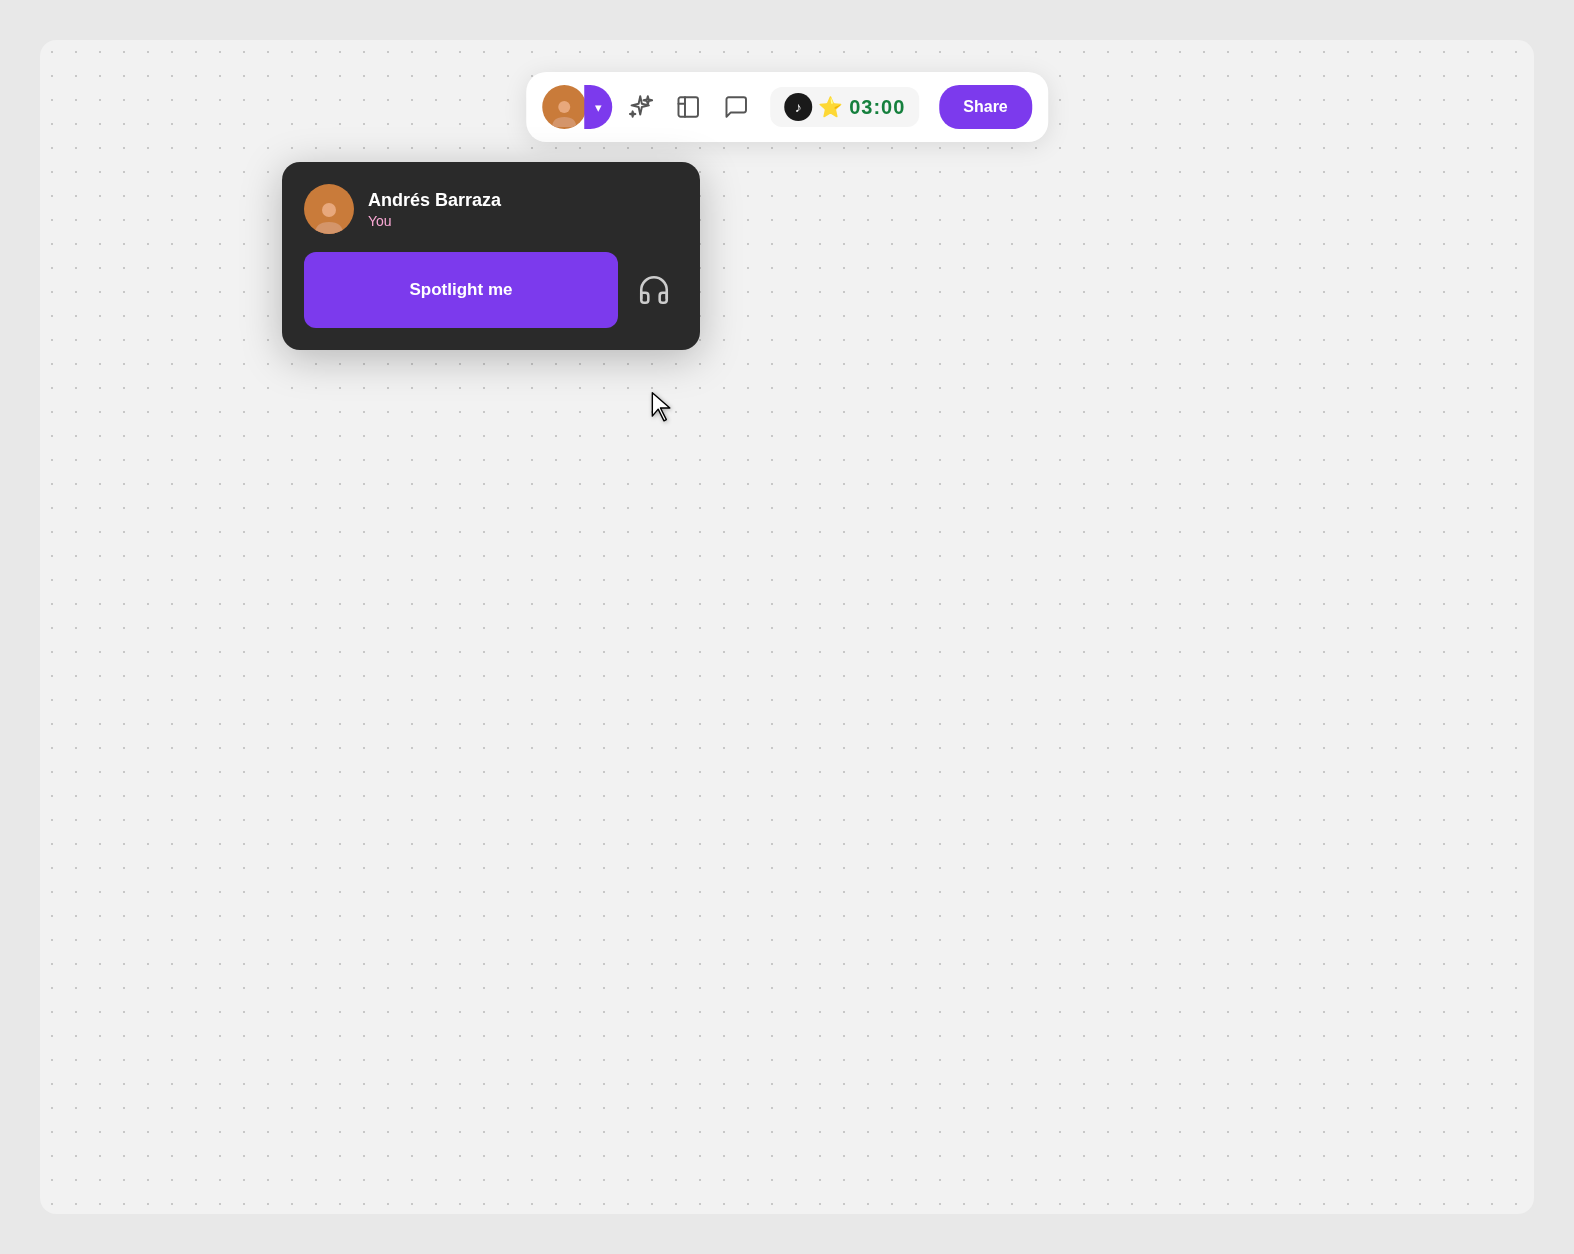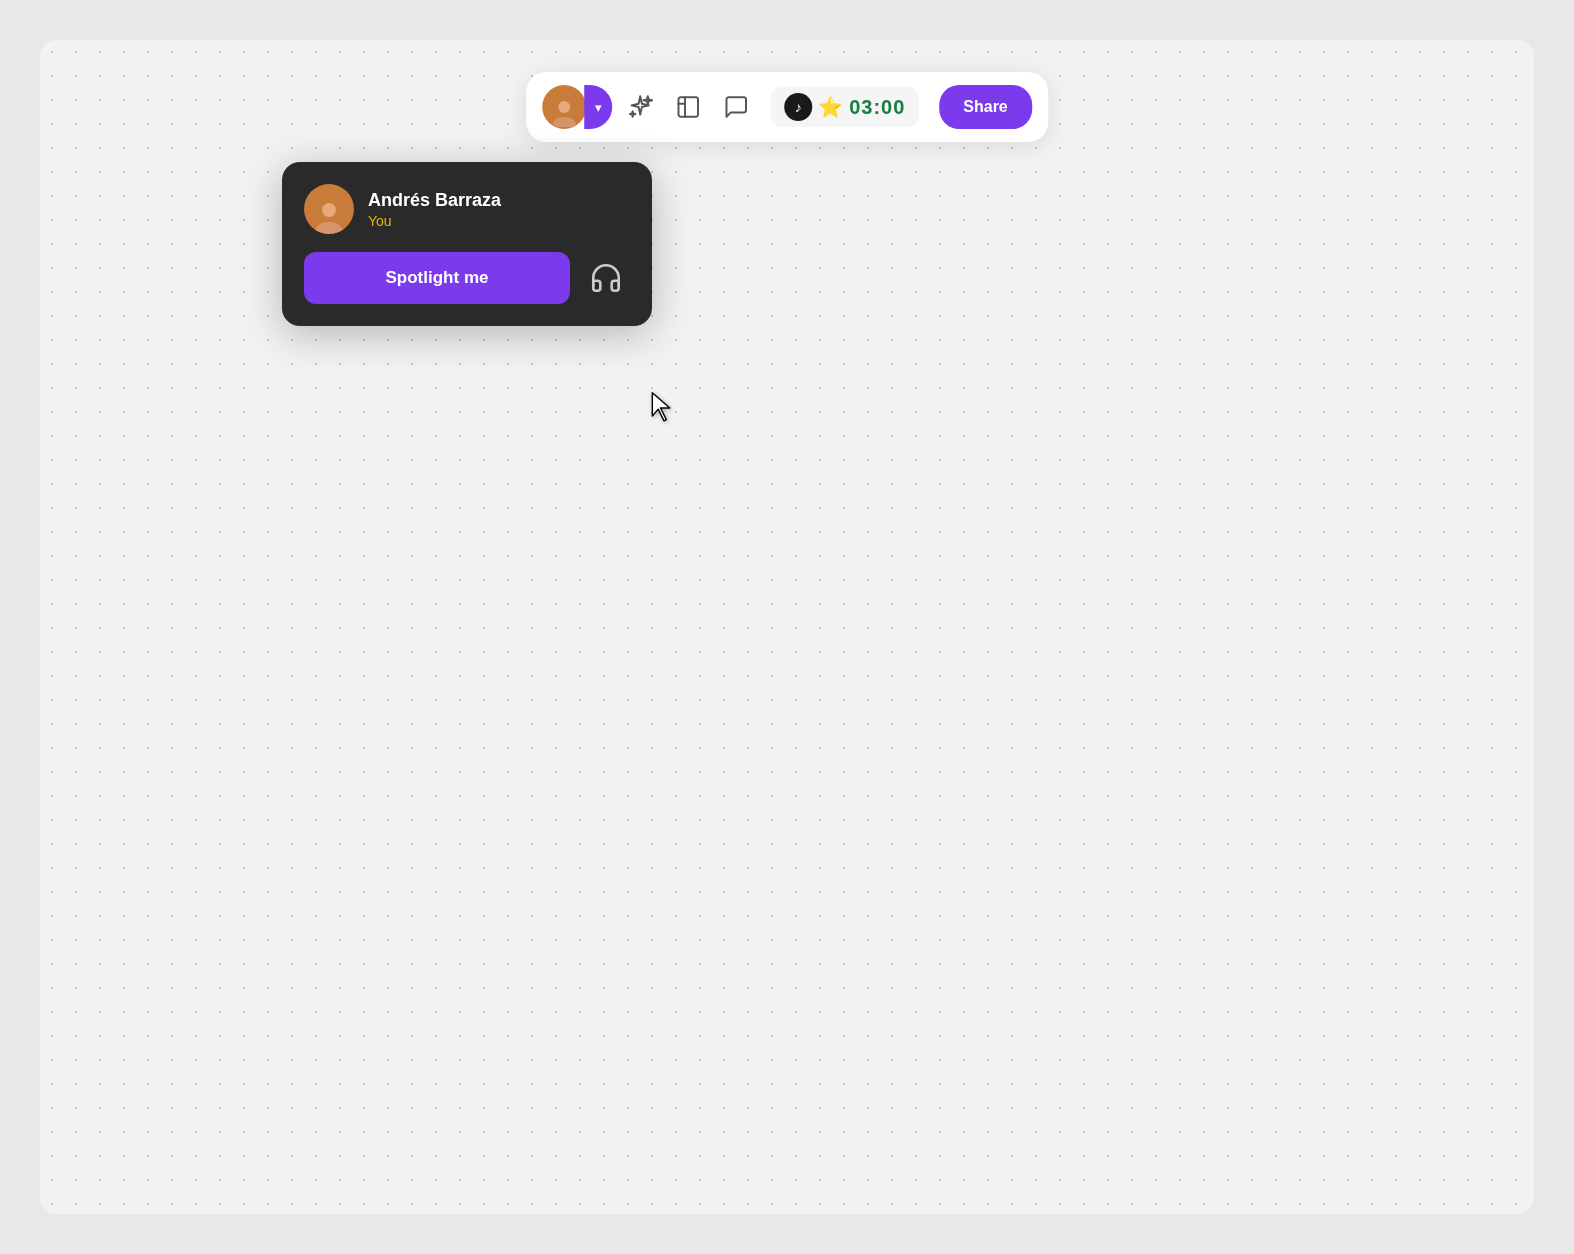--- a/index.html
+++ b/index.html
@@ -145,21 +145,21 @@
     }
 
     
     .popup {
       position: absolute;
       top: 122px;
       left: 242px;
       background: #2a2a2a;
       border-radius: 18px;
       padding: 22px 22px 22px 22px;
-      width: 370px;
+      width: 418px;
       box-shadow: 0 8px 40px rgba(0,0,0,0.25);
       display: flex;
       flex-direction: column;
       gap: 18px;
     }
 
     .popup-user-row {
       display: flex;
       align-items: center;
       gap: 14px;
@@ -189,36 +189,36 @@
     }
 
     .popup-user-name {
       font-size: 18px;
       font-weight: 600;
       color: #ffffff;
     }
 
     .popup-user-sub {
       font-size: 14px;
-      color: #eab308;
+      color: #f9a8d4;
     }
 
     .popup-actions {
       display: flex;
       align-items: center;
       gap: 12px;
     }
 
     .spotlight-btn {
       flex: 1;
       background: #7c3aed;
       color: white;
       border: none;
       border-radius: 12px;
-      padding: 16px 20px;
+      padding: 28px 20px;
       font-size: 17px;
       font-weight: 600;
       cursor: pointer;
       text-align: center;
     }
 
     .headphones-btn {
       width: 48px;
       height: 48px;
       background: transparent;

